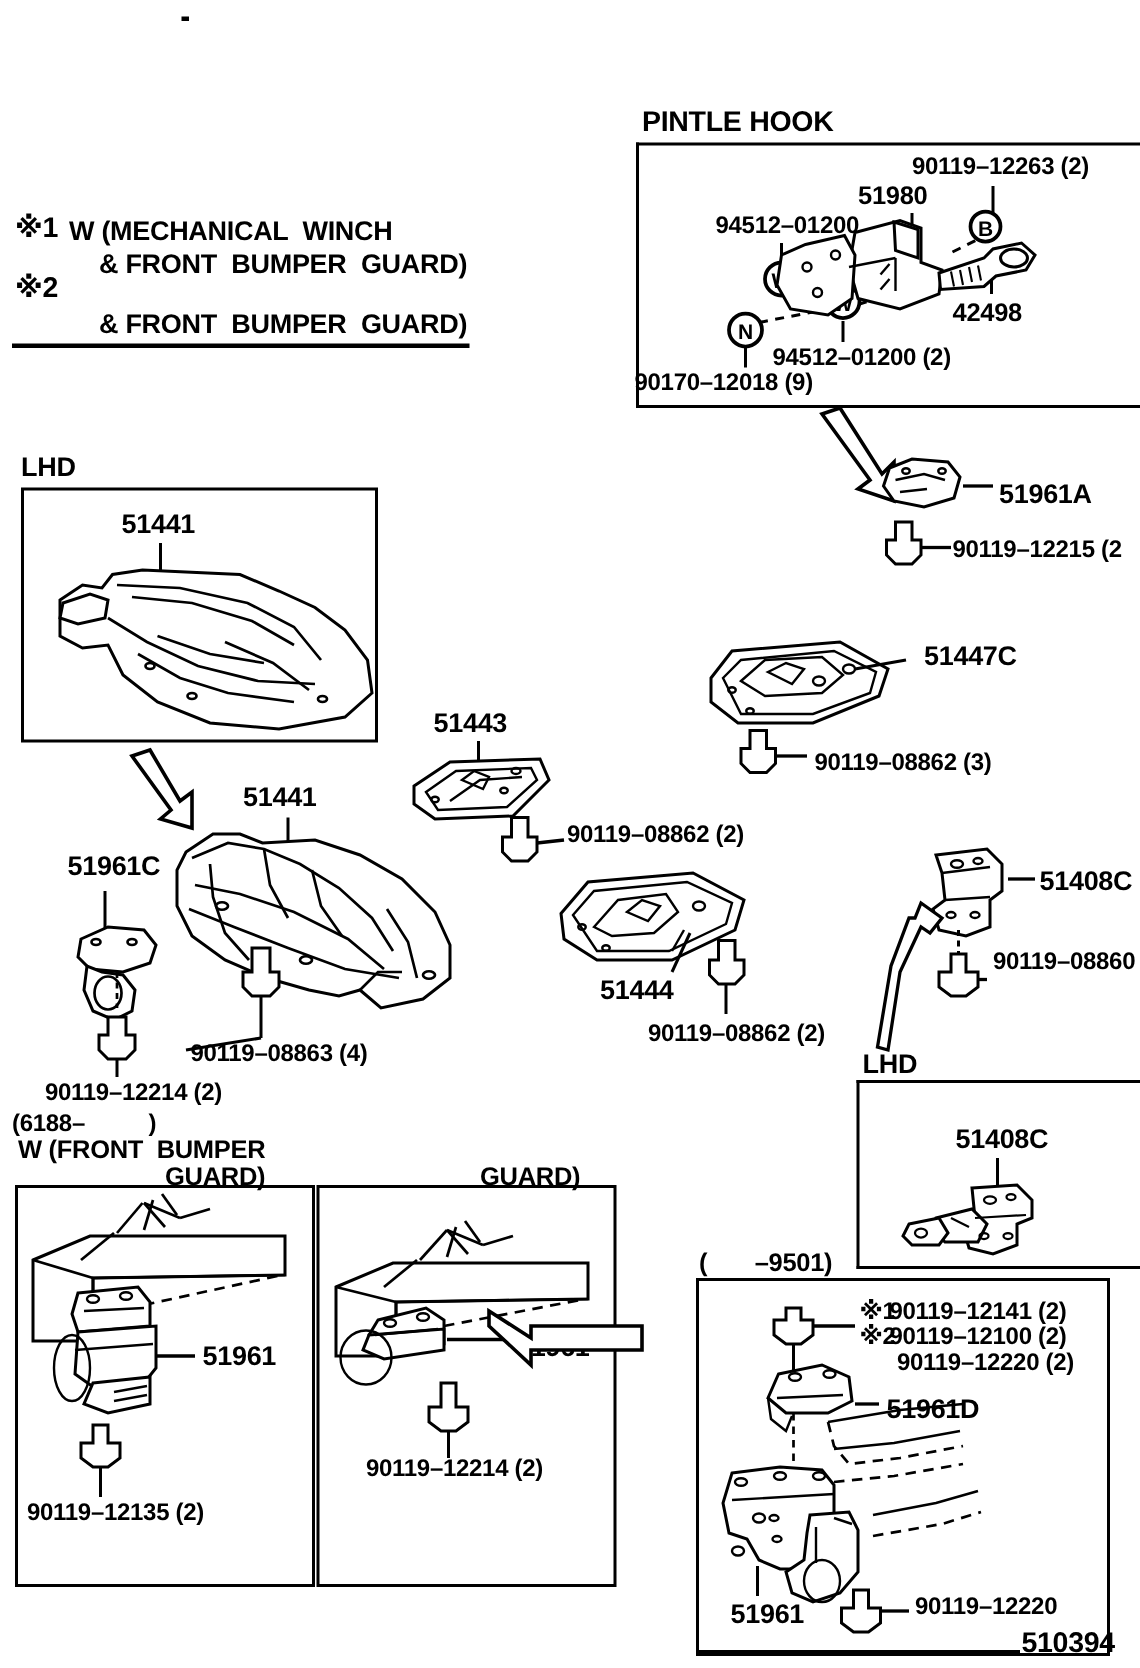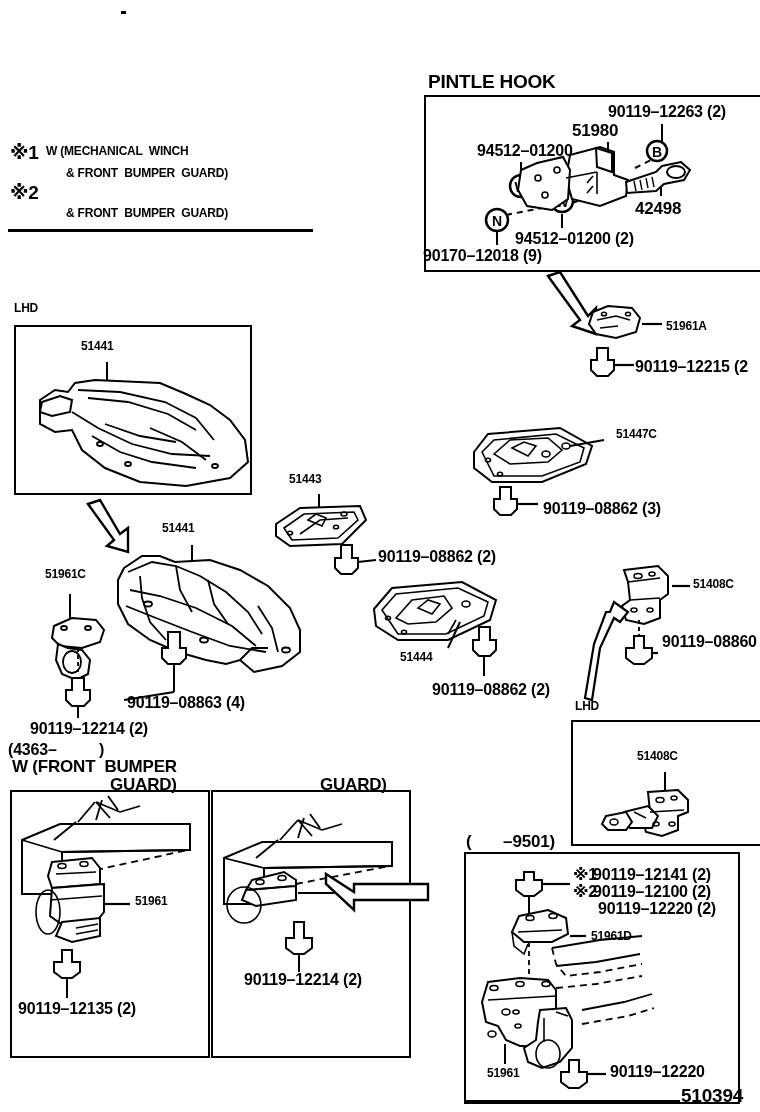--- a/index.html
+++ b/index.html
@@ -4,21 +4,21 @@
 <style>
   html,body{margin:0;padding:0;background:#fff;}
   body{
     width:760px;height:1112px;position:relative;overflow:hidden;
     font-family:"Liberation Sans","DejaVu Sans",sans-serif;
     color:#000;
   }
   .pg{position:absolute;left:0;top:0;width:760px;height:1112px;}
   .lbl{position:absolute;font-weight:700;white-space:pre;line-height:1.08;letter-spacing:-0.2px;}
   .s19{font-size:19px;}
-  .s18{font-size:12px;}
+  .s18{font-size:18px;}
   .s17{font-size:17px;}
   .s16{font-size:16px;}
   .box{position:absolute;border:2px solid #000;box-sizing:border-box;}
   .rule{position:absolute;background:#000;}
   svg{position:absolute;left:0;top:0;overflow:visible;}
   .dot{position:absolute;background:#000;}
 </style>
 </head>
 <body>
 
@@ -129,21 +129,21 @@
   </svg>
 
   <svg width="760" height="1112">
     <path d="M88,504 L100,500 L120,534 L128,528 L128,552 L107,546 L114,540 Z" fill="#fff" stroke="#000" stroke-width="2.4"></path>
   </svg>
 
   <div class="lbl s18" style="left:162px;top:522px;">51441</div>
   <div class="lbl s18" style="left:45px;top:568px;">51961C</div>
   <div class="lbl s16" style="left:127px;top:694px;">90119–08863 (4)</div>
   <div class="lbl s16" style="left:30px;top:720px;">90119–12214 (2)</div>
-  <div class="lbl s16" style="left:8px;top:741px;">(4363–          )</div>
+  <div class="lbl s16" style="left:8px;top:741px;">(6188–          )</div>
 
   <svg width="760" height="1112">
     <line x1="192" y1="545" x2="192" y2="578" stroke="#000" stroke-width="2"></line>
     <line x1="70" y1="594" x2="70" y2="624" stroke="#000" stroke-width="2"></line>
 
     <g fill="#fff" stroke="#000" stroke-width="2">
       <path d="M124,568 L142,556 L160,556 L175,562 L210,560 L240,570 L268,586 L290,608 L300,630 L300,652 L282,666 L254,672 L240,660 L226,664 L206,660 L178,652 L150,640 L128,624 L118,604 L118,580 Z"></path>
     </g>
     <g fill="none" stroke="#000" stroke-width="1.8">
       <path d="M128,572 L152,562 L176,566 L200,576 L226,592 L248,612 L262,634"></path>

